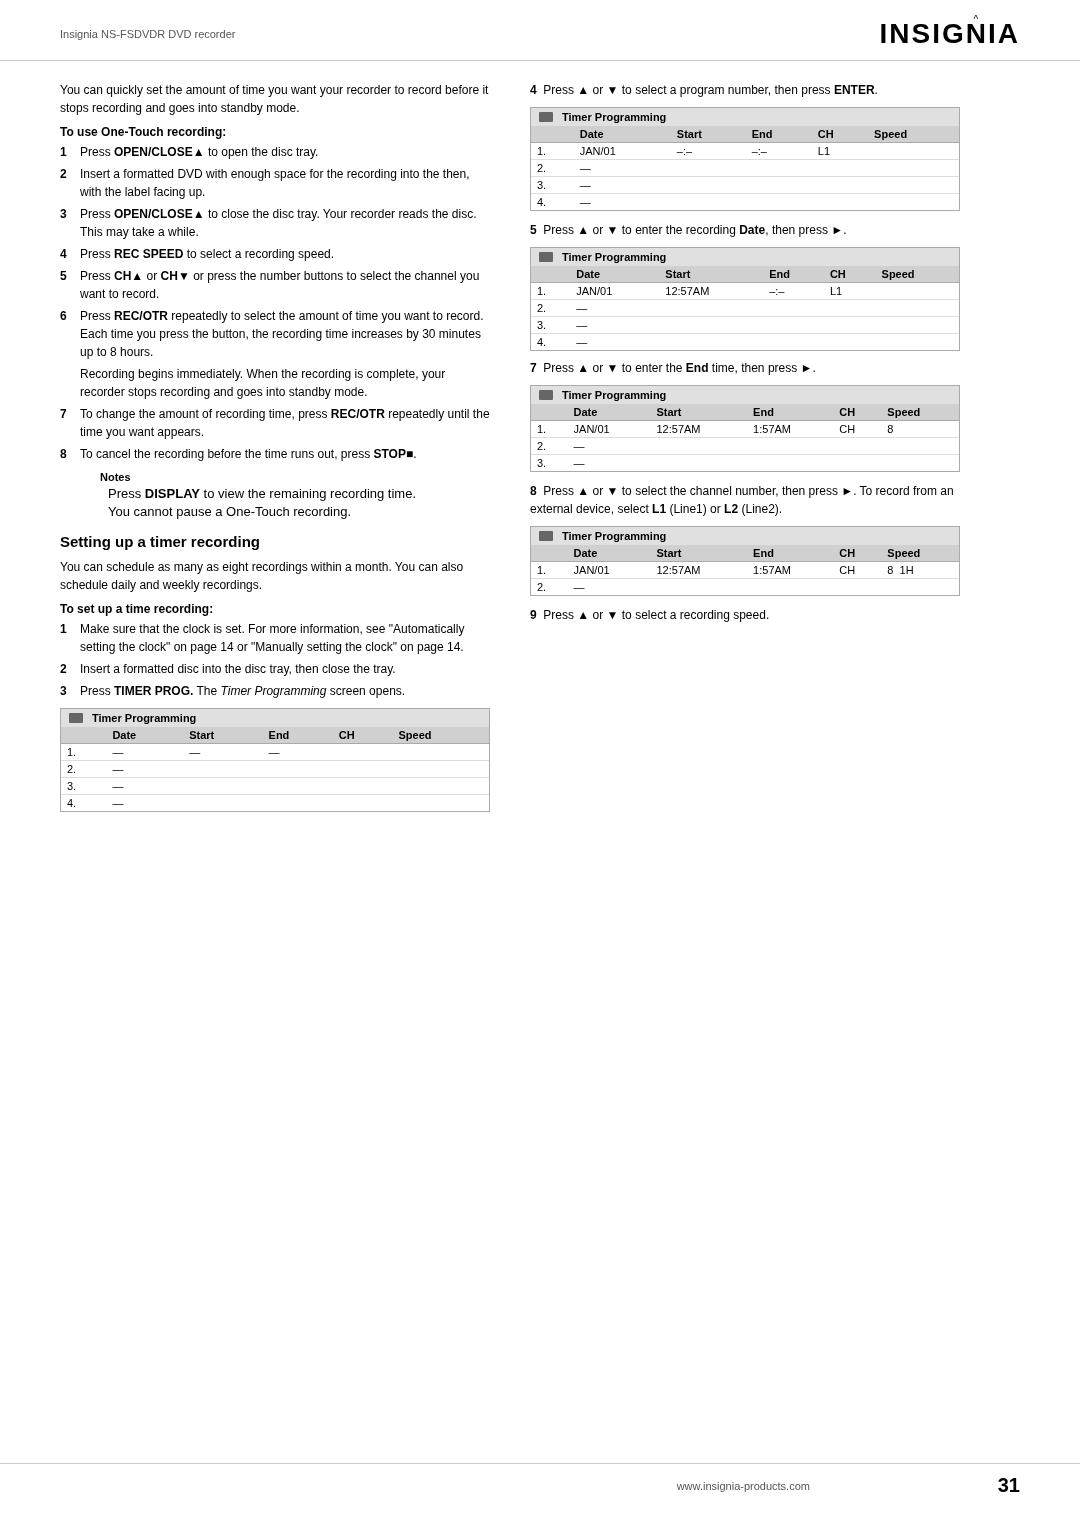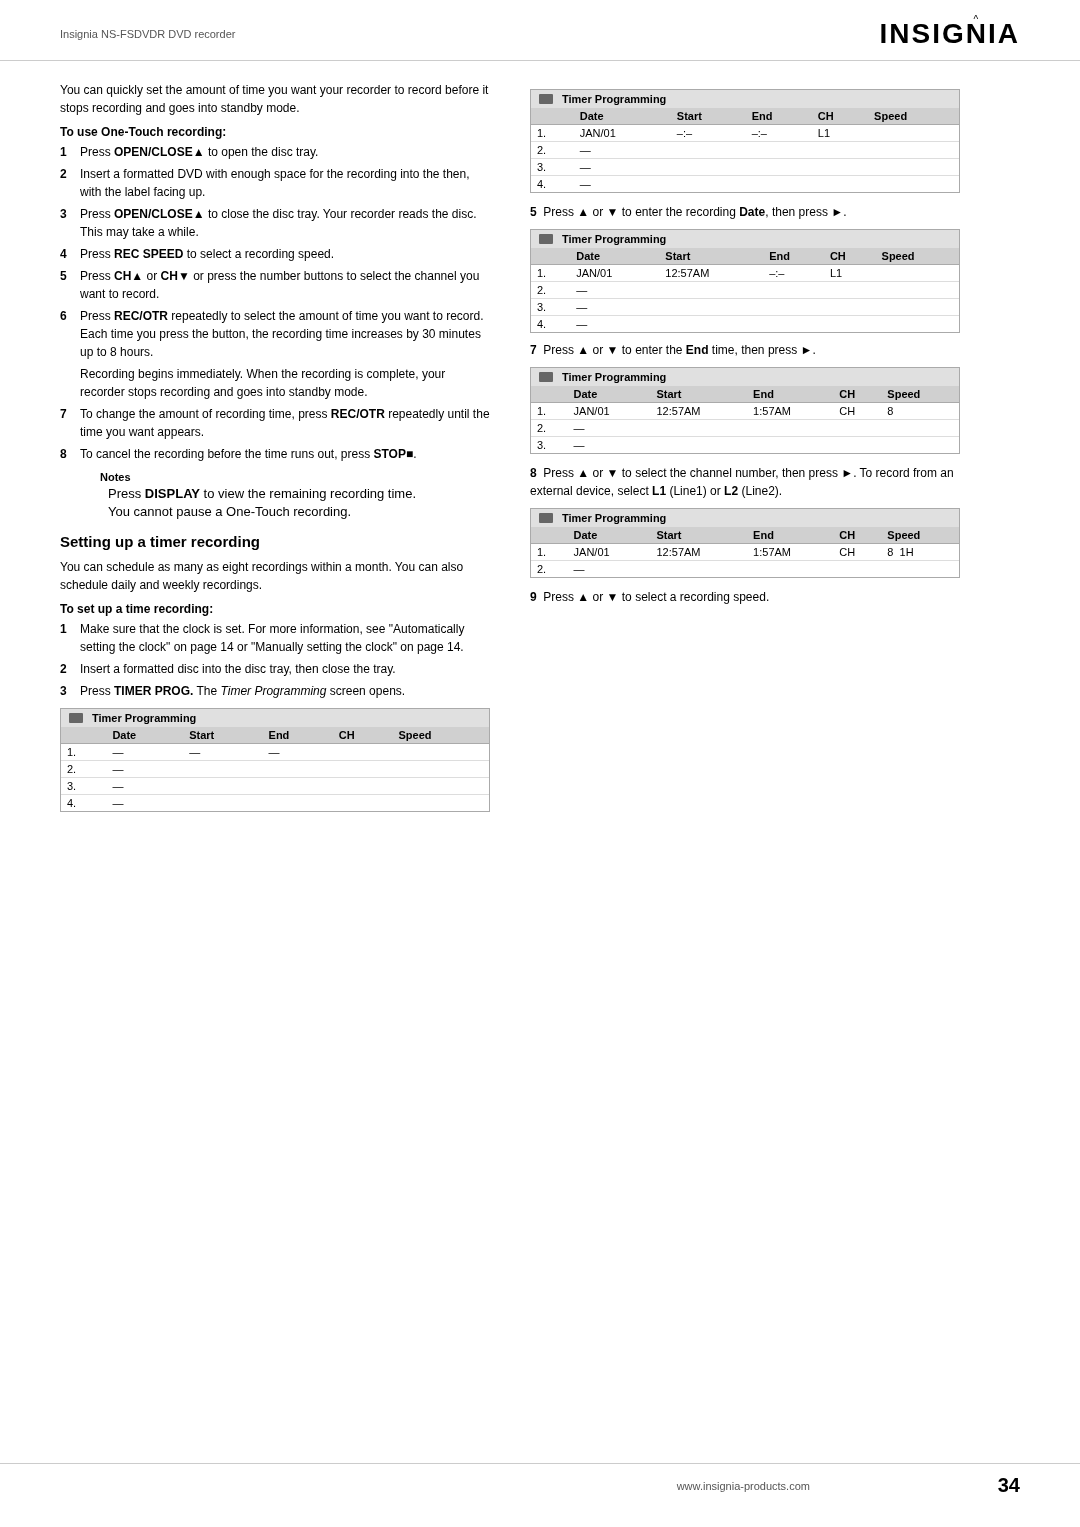--- a/index.html
+++ b/index.html
@@ -326,20 +326,23 @@
                 <td></td>
               </tr>
           </tbody>
         </table>
       </div>
 
     </div>
 
     <div class="right-col">
 
+      <div class="step-text" style="margin-bottom:4px;">
+        <b>4</b> &nbsp;Press ▲ or ▼ to select a program number, then press <b>ENTER</b>.
+      </div>
 
       <div class="timer-table-container">
         <div class="timer-table-header">
           <span style="display:inline-block; width:14px; height:10px; background:#666; margin-right:5px; border-radius:1px;"></span>
           <span>Timer Programming</span>
         </div>
         <table class="timer-table">
           <thead>
             <tr>
               <th></th>
@@ -538,16 +541,16 @@
         <b>9</b> &nbsp;Press ▲ or ▼ to select a recording speed.
       </div>
 
     </div>
 
   </div>
 
   <div class="footer">
     <div style="flex:1;"></div>
     <div class="footer-url">www.insignia-products.com</div>
-    <div class="footer-page">34</div>
+    <div class="footer-page">31</div>
   </div>
 
 </div>
 
 </body></html>

